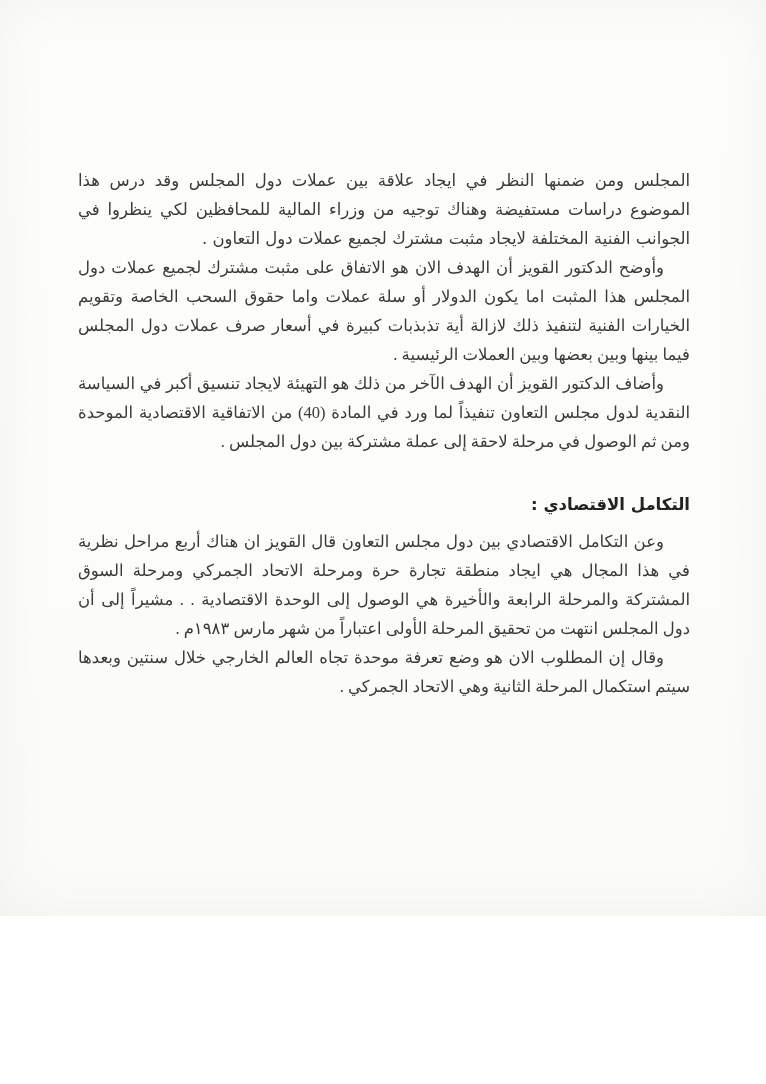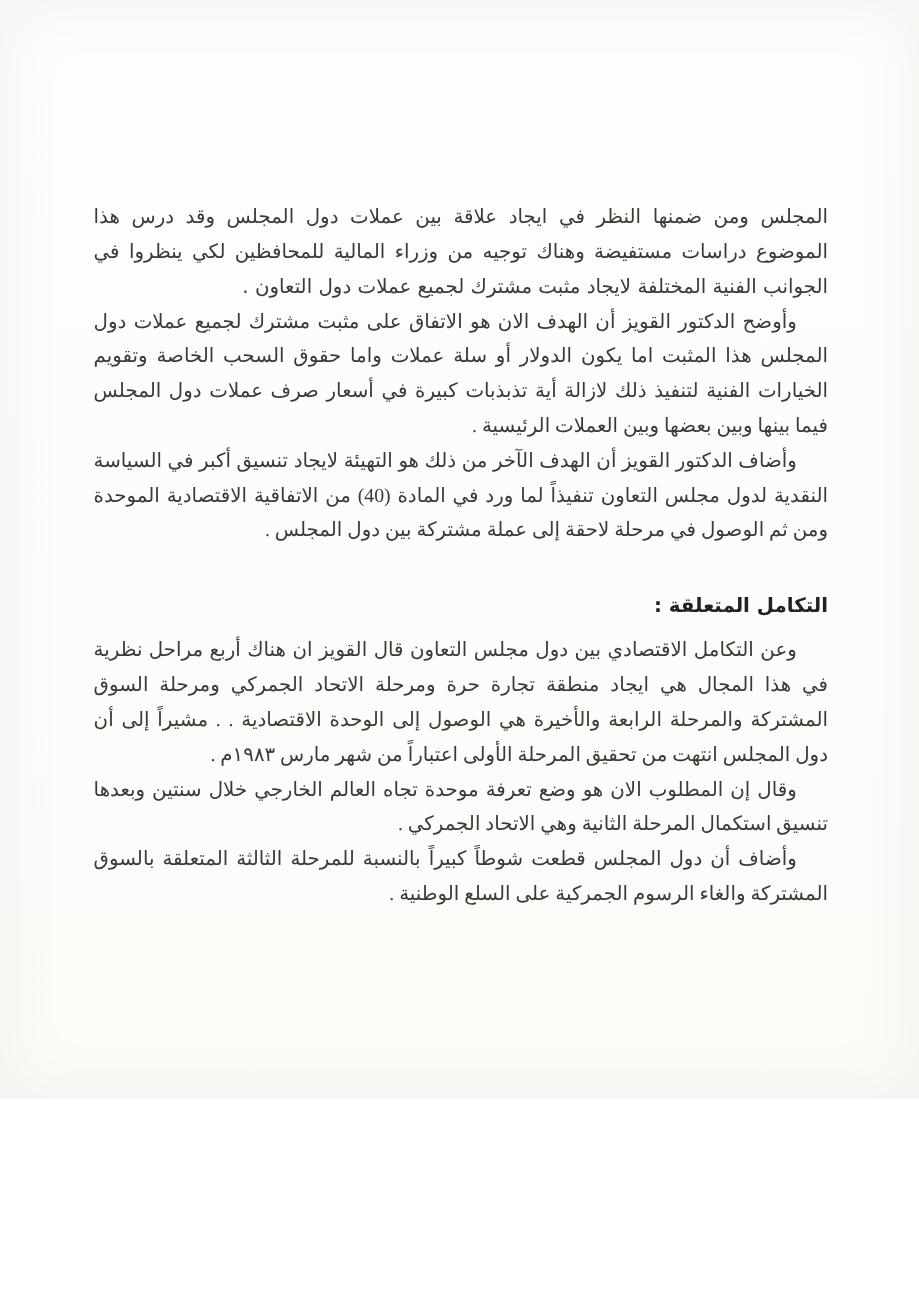--- a/index.html
+++ b/index.html
@@ -71,27 +71,26 @@
 <div class="scan-page">
 
   <div class="text-block">
 
     <p>المجلس ومن ضمنها النظر في ايجاد علاقة بين عملات دول المجلس وقد درس هذا الموضوع دراسات مستفيضة وهناك توجيه من وزراء المالية للمحافظين لكي ينظروا في الجوانب الفنية المختلفة لايجاد مثبت مشترك لجميع عملات دول التعاون .</p>
 
     <p class="indent">وأوضح الدكتور القويز أن الهدف الان هو الاتفاق على مثبت مشترك لجميع عملات دول المجلس هذا المثبت اما يكون الدولار أو سلة عملات واما حقوق السحب الخاصة وتقويم الخيارات الفنية لتنفيذ ذلك لازالة أية تذبذبات كبيرة في أسعار صرف عملات دول المجلس فيما بينها وبين بعضها وبين العملات الرئيسية .</p>
 
     <p class="indent">وأضاف الدكتور القويز أن الهدف الآخر من ذلك هو التهيئة لايجاد تنسيق أكبر في السياسة النقدية لدول مجلس التعاون تنفيذاً لما ورد في المادة (40) من الاتفاقية الاقتصادية الموحدة ومن ثم الوصول في مرحلة لاحقة إلى عملة مشتركة بين دول المجلس .</p>
 
-    <p class="section-heading">التكامل المتعلقة :</p>
+    <p class="section-heading">التكامل الاقتصادي :</p>
 
     <p class="indent">وعن التكامل الاقتصادي بين دول مجلس التعاون قال القويز ان هناك أربع مراحل نظرية في هذا المجال هي ايجاد منطقة تجارة حرة ومرحلة الاتحاد الجمركي ومرحلة السوق المشتركة والمرحلة الرابعة والأخيرة هي الوصول إلى الوحدة الاقتصادية . . مشيراً إلى أن دول المجلس انتهت من تحقيق المرحلة الأولى اعتباراً من شهر مارس ١٩٨٣م .</p>
 
-    <p class="indent">وقال إن المطلوب الان هو وضع تعرفة موحدة تجاه العالم الخارجي خلال سنتين وبعدها تنسيق استكمال المرحلة الثانية وهي الاتحاد الجمركي .</p>
+    <p class="indent">وقال إن المطلوب الان هو وضع تعرفة موحدة تجاه العالم الخارجي خلال سنتين وبعدها سيتم استكمال المرحلة الثانية وهي الاتحاد الجمركي .</p>
 
-    <p class="indent">وأضاف أن دول المجلس قطعت شوطاً كبيراً بالنسبة للمرحلة الثالثة المتعلقة بالسوق المشتركة والغاء الرسوم الجمركية على السلع الوطنية .</p>
 
   </div>
 
   <div class="page-number">٥</div>
 
   <div class="scan-edge"></div>
 
 </div>
 
 </body></html>

